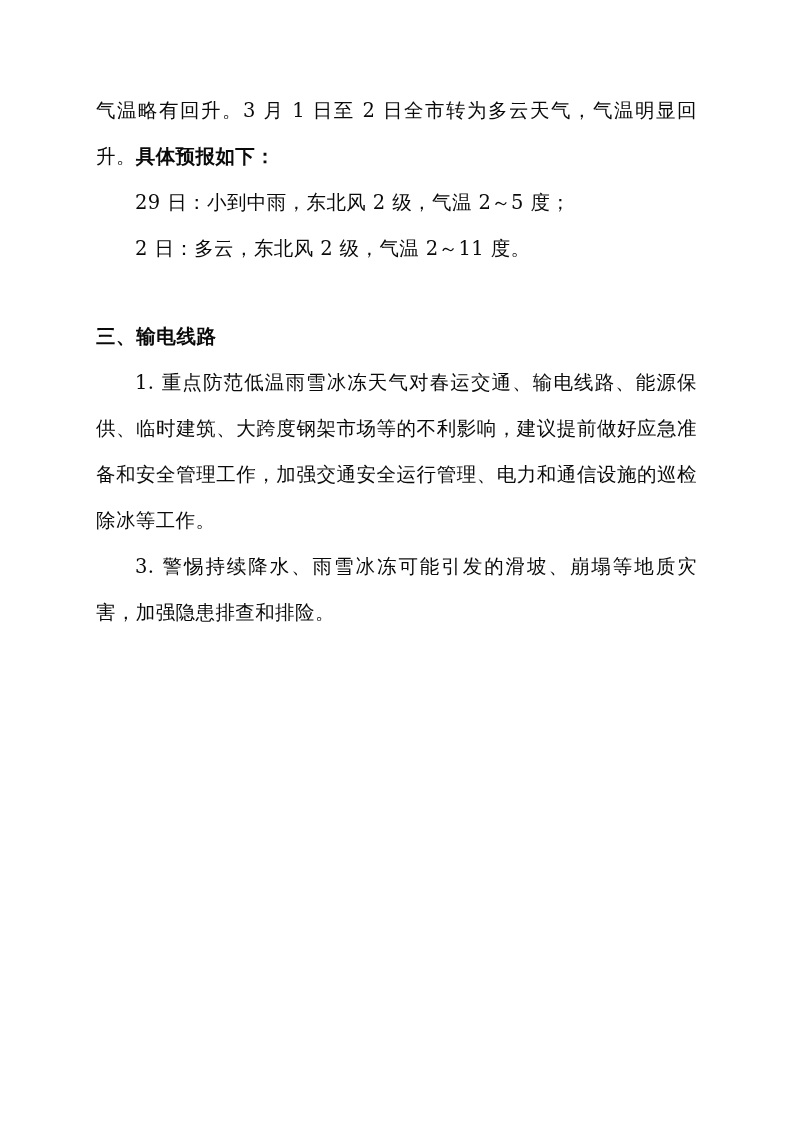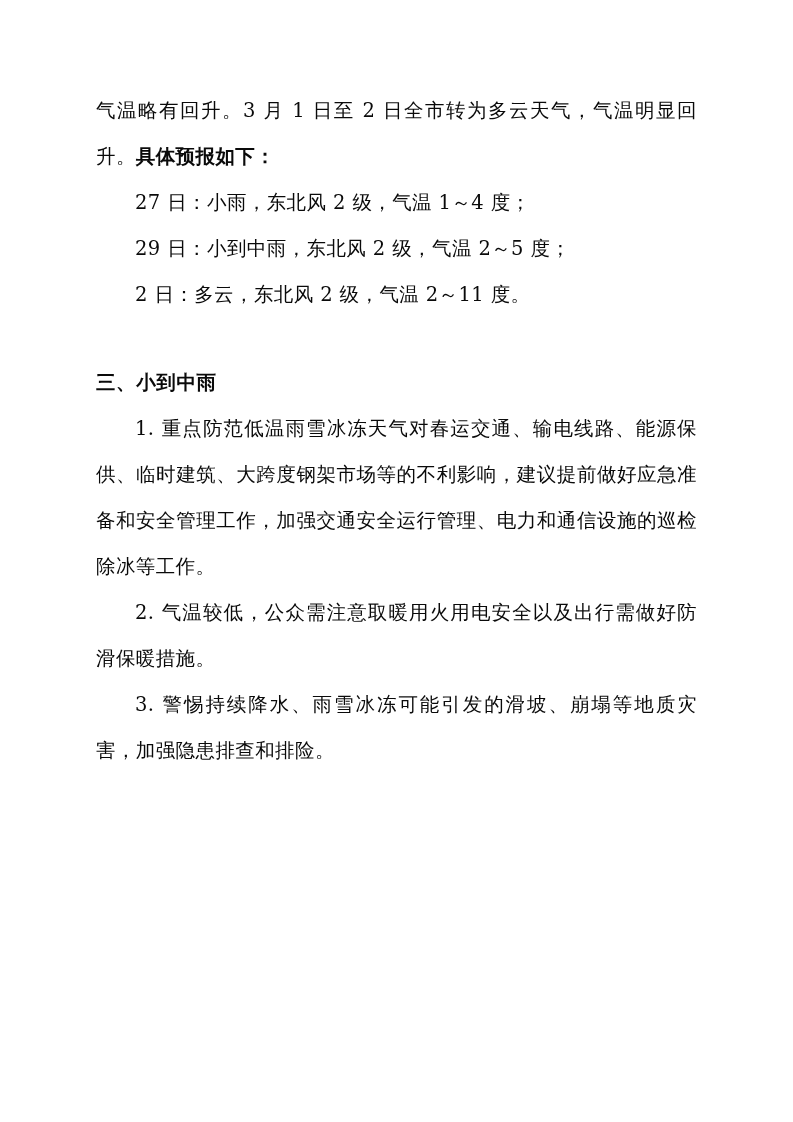--- a/index.html
+++ b/index.html
@@ -51,26 +51,24 @@
     font-weight: bold;
   }
 </style>
 </head>
 <body>
 
 <div class="page">
 
   <p class="para"><span>气温略有回升。3 月 1 日至 2 日全市转为多云天气，气温明显回升。</span><span class="seg-bold">具体预报如下：</span></p>
 
-  <p class="para indent">27 日：小雨，东北风 2 级，气温 1～4 度；</p>
   <p class="para indent">29 日：小到中雨，东北风 2 级，气温 2～5 度；</p>
   <p class="para indent">2 日：多云，东北风 2 级，气温 2～11 度。</p>
 
   <div class="gap-lg"></div>
 
-  <p class="heading">三、小到中雨</p>
+  <p class="heading">三、输电线路</p>
   <p class="para indent">1. 重点防范低温雨雪冰冻天气对春运交通、输电线路、能源保供、临时建筑、大跨度钢架市场等的不利影响，建议提前做好应急准备和安全管理工作，加强交通安全运行管理、电力和通信设施的巡检除冰等工作。</p>
-  <p class="para indent">2. 气温较低，公众需注意取暖用火用电安全以及出行需做好防滑保暖措施。</p>
   <p class="para indent">3. 警惕持续降水、雨雪冰冻可能引发的滑坡、崩塌等地质灾害，加强隐患排查和排险。</p>
 
   <div class="gap-md"></div>
 
 </div>
 
 </body></html>

